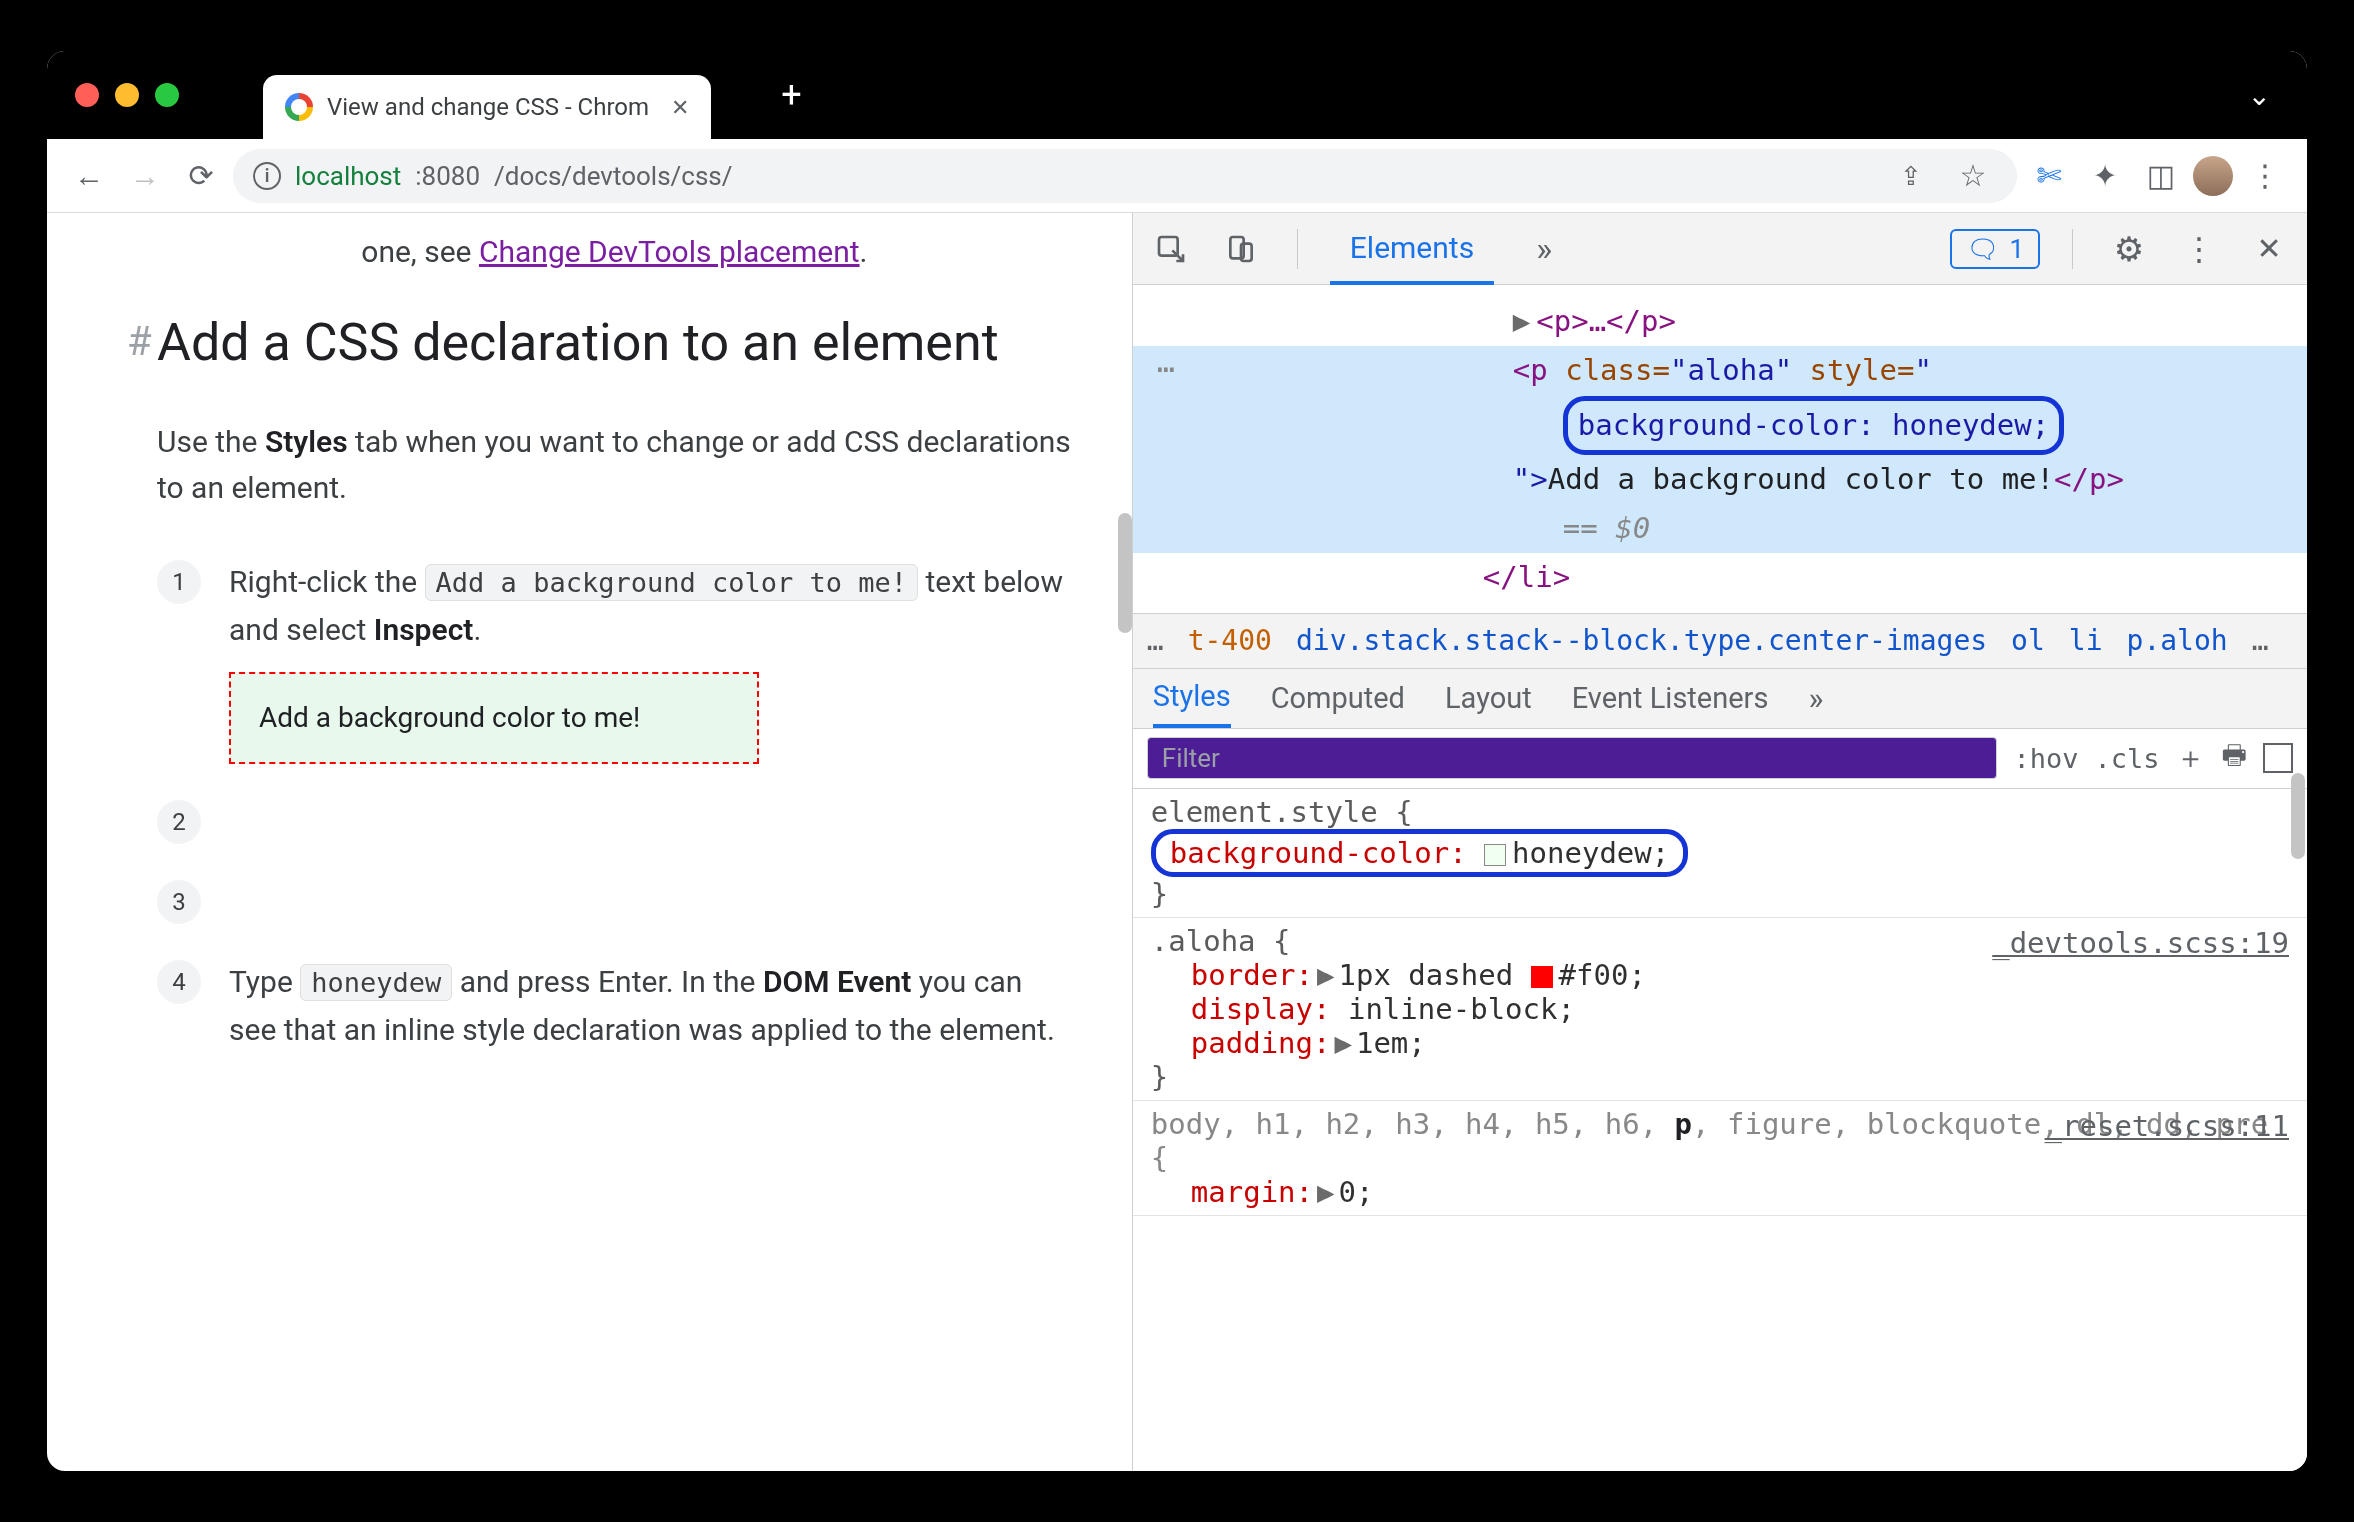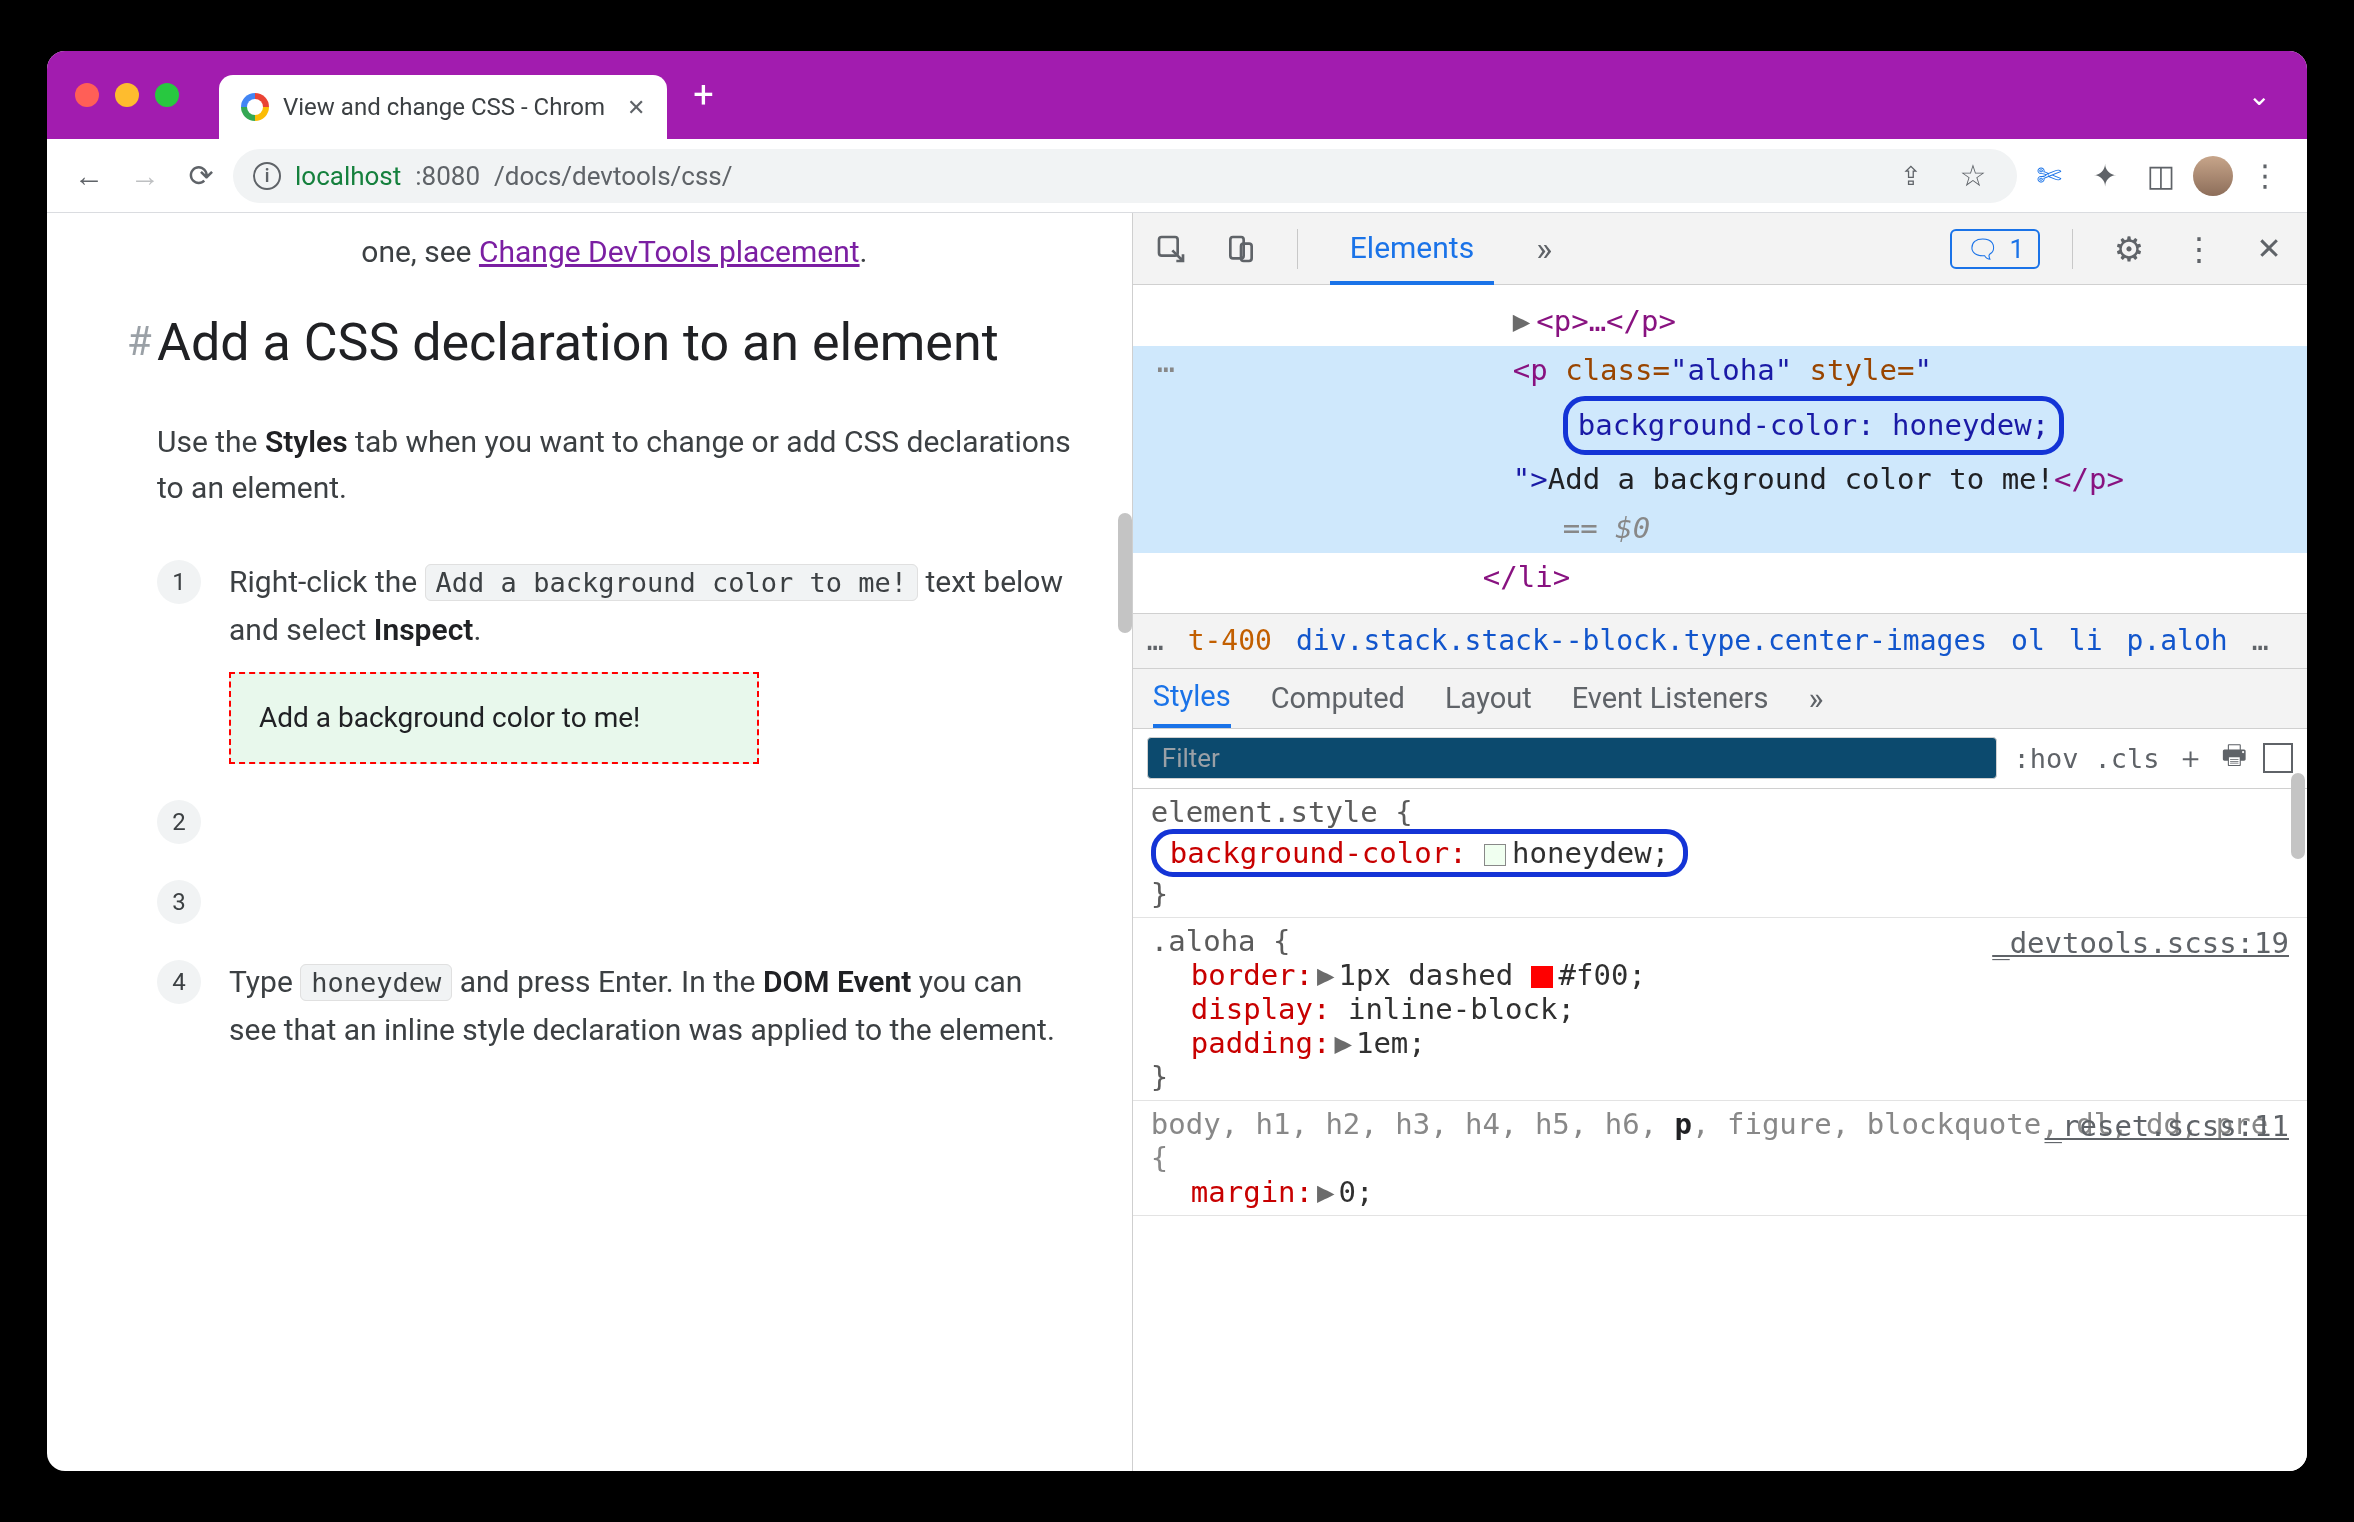--- a/index.html
+++ b/index.html
@@ -12,23 +12,24 @@
   .window {
     width: 2260px; height: 1420px;
     background: #fff;
     border-radius: 18px;
     overflow: hidden;
     box-shadow: 0 30px 80px rgba(0,0,0,0.5);
     display: flex; flex-direction: column;
   }
   
   .tabstrip {
-    height: 88px; background: #a21caf;
+    height: 88px; background: #000000;
     display: flex; align-items: flex-end;
     padding-left: 28px;
+    gap: 44px;
   }
   .traffic { display: flex; gap: 16px; align-self: center; margin-right: 40px; }
   .dot { width: 24px; height: 24px; border-radius: 50%; }
   .dot.red { background:#ff5f57;} .dot.yellow{background:#febc2e;} .dot.green{background:#28c840;}
   .tab {
     height: 64px; background:#fff; border-radius: 14px 14px 0 0;
     display:flex; align-items:center; padding: 0 22px; gap:14px;
     font-size: 24px; color:#3c4043;
   }
   .favicon {
@@ -133,21 +134,21 @@
     display:flex;align-items:center;gap:40px;padding:0 20px;font-size:29px;color:#5f6368;
   }
   .styles-tabs .active{color:#1a73e8;border-bottom:4px solid #1a73e8;height:100%;display:flex;align-items:center;}
   
   .filter-row{
     height:60px;border-bottom:1px solid #d0d0d0;display:flex;align-items:center;
     padding:0 14px;gap:16px;font-size:27px;color:#5f6368;background:#fff;
   }
   .filter-input{
     flex:1;border:1px solid #d0d0d0;height:42px;border-radius:4px;padding:0 14px;
-    font-size:26px;color:#5f6368;background:#0c4a6e;display:flex;align-items:center;
+    font-size:26px;color:#5f6368;background:#4c1d95;display:flex;align-items:center;
   }
   .mono{font-family: ui-monospace, Menlo, monospace;}
   .box-icon{width:30px;height:30px;border:2px solid #5f6368;display:inline-block;}
   
   .rules{
     font-family: ui-monospace, Menlo, Consolas, monospace;font-size:29px;
     overflow:auto;flex:1;
   }
   .rule{border-bottom:1px solid #e3e3e3;padding:6px 18px 6px 18px;position:relative;}
   .selector{color:#5b5b5b;}

